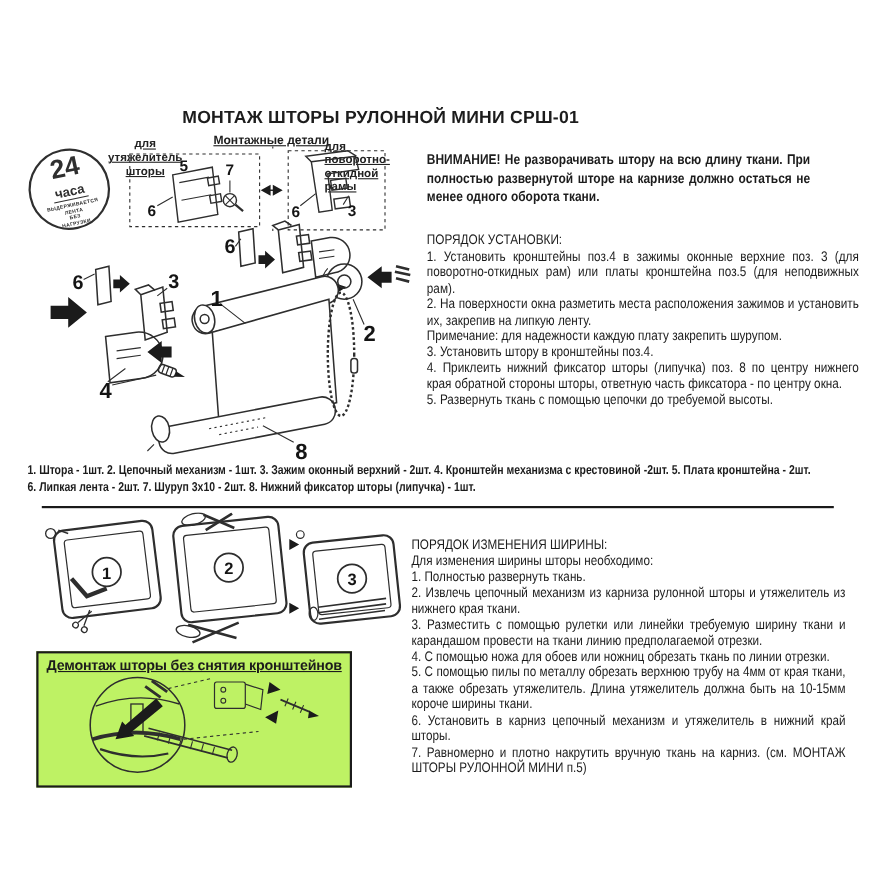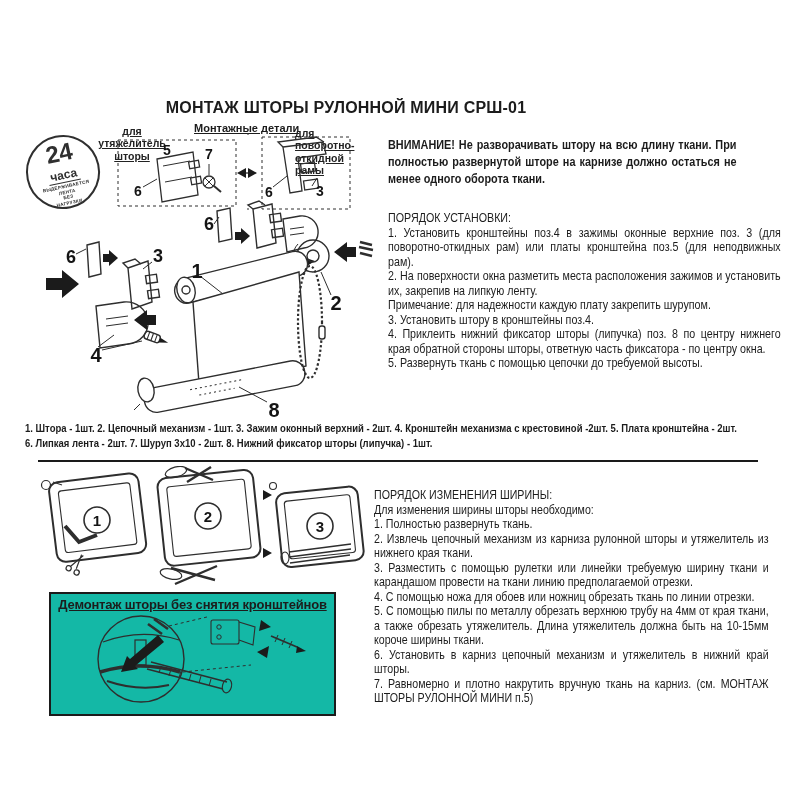--- a/index.html
+++ b/index.html
@@ -26,21 +26,21 @@
         font-size:12.6px;line-height:1.155;text-align:justify;}
   .install .hd,.wch .hd{font-weight:400;}
   .wch{left:374px;top:488px;width:467px;transform:scaleX(.845);transform-origin:0 0;
         font-size:12.6px;line-height:1.155;text-align:justify;}
   
   .parts{left:25px;top:420px;width:940px;transform:scaleX(.82);transform-origin:0 0;
          font-size:11.6px;font-weight:700;line-height:1.32;}
   .parts div{white-space:nowrap;}
   .divider{left:38px;top:460px;width:720px;height:2px;background:#1a1a1a;}
   
-  .dbox{left:49px;top:592px;width:287px;height:124px;border:2px solid #1b1b1b;box-sizing:border-box;background:#14b8a6;}
+  .dbox{left:33px;top:592px;width:287px;height:124px;border:2px solid #1b1b1b;box-sizing:border-box;background:#bef264;}
   .dbox .dt{margin:3px 2px 0;text-align:center;font-size:13px;font-weight:700;text-decoration:underline;letter-spacing:-.2px;}
   svg text{font-family:"Liberation Sans",sans-serif;font-weight:700;fill:#141414;}
 </style>
 </head>
 <body>
 
 <div class="page">
 
   <div class="abs title">МОНТАЖ ШТОРЫ РУЛОННОЙ МИНИ СРШ-01</div>
 

